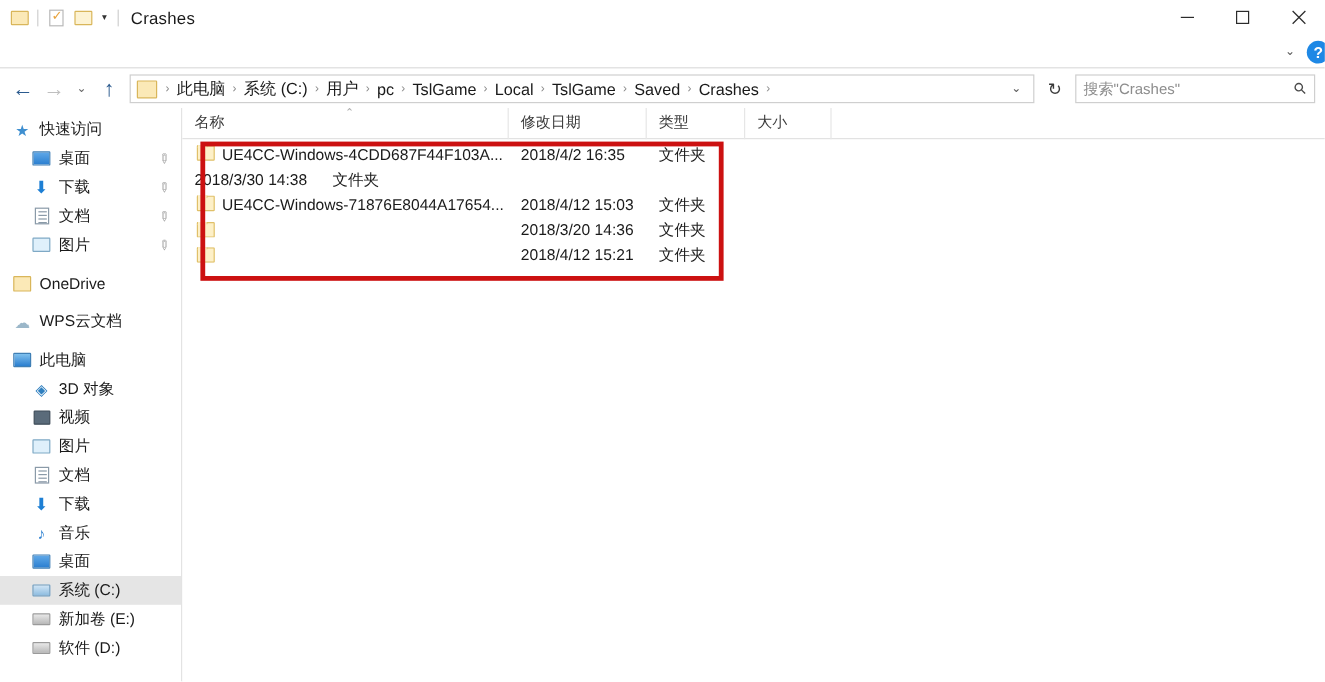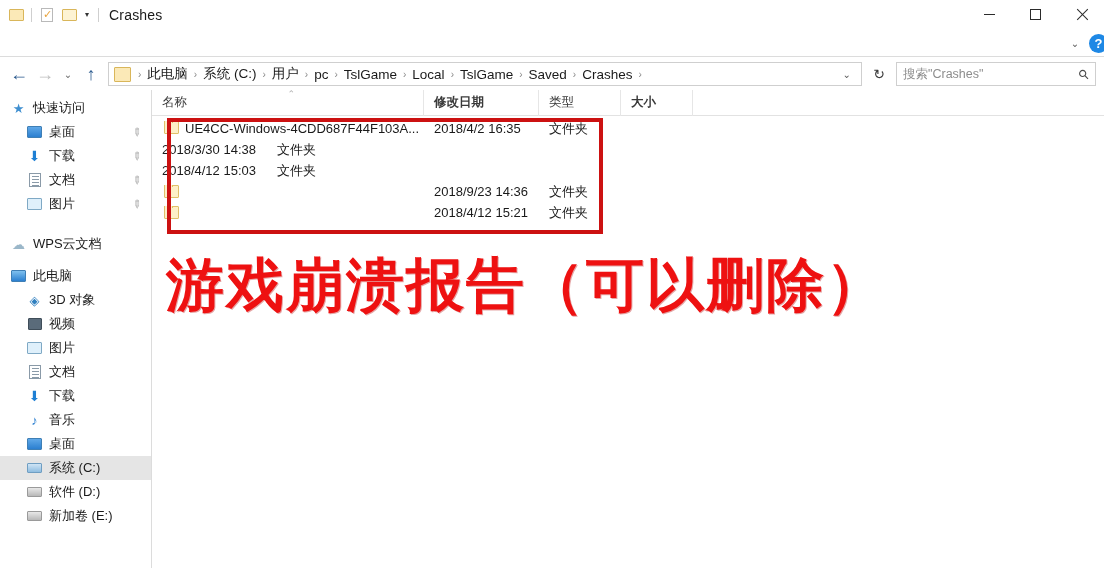--- a/index.html
+++ b/index.html
@@ -199,23 +199,23 @@
   .list-pane { flex: 1; height: 478px; background: #fff; position: relative; }
   .col-header {
     display: flex; height: 26px; border-bottom: 1px solid #e2e2e2;
     align-items: center; font-size: 12.5px; color: #3a3a3a;
   }
   .col {
     height: 26px; display: flex; align-items: center; padding-left: 10px;
     border-right: 1px solid #e6e6e6; position: relative;
   }
   .col-name { width: 272px; }
-  .col-date { width: 115px; font-weight: bold; }
+  .col-date { width: 115px; }
   .col-type { width: 82px; }
-  .col-size { width: 72px; font-weight: bold; }
+  .col-size { width: 72px; }
   .sort-caret {
     position: absolute; left: 50%; top: -1px; font-size: 9px; color: #b0b0b0;
   }
   .rows { padding-top: 2px; }
   .row {
     display: flex; align-items: center; height: 21px; font-size: 13px; color: #1a1a1a;
   }
   .cell { display: flex; align-items: flex-start; white-space: nowrap; overflow: hidden; }
   .cell-name { width: 272px; padding-left: 12px; }
   .cell-date { width: 115px; padding-left: 10px; color: #1a1a1a; }
@@ -355,20 +355,26 @@
       </div>
       <div class="nav-item indent">
         <span class="nav-ico">
             <i class="ico-pic"></i>
           </span>
         <span class="nav-label">图片</span>
         <span class="pin">✎</span>
       </div>
 
       <div style="height:8px"></div>
+      <div class="nav-item">
+        <span class="nav-ico">
+            <i class="ico-onedrive"></i>
+          </span>
+        <span class="nav-label">OneDrive</span>
+      </div>
 
       <div style="height:8px"></div>
       <div class="nav-item">
         <span class="nav-ico ico-cloud">☁</span>
         <span class="nav-label">WPS云文档</span>
       </div>
 
       <div style="height:8px"></div>
       <div class="nav-item">
         <span class="nav-ico">
@@ -415,27 +421,27 @@
       <div class="nav-item indent selected">
         <span class="nav-ico">
             <i class="ico-drive sys"></i>
           </span>
         <span class="nav-label">系统 (C:)</span>
       </div>
       <div class="nav-item indent">
         <span class="nav-ico">
             <i class="ico-drive"></i>
           </span>
+        <span class="nav-label">新加卷 (E:)</span>
+      </div>
+      <div class="nav-item indent">
+        <span class="nav-ico">
+            <i class="ico-drive"></i>
+          </span>
         <span class="nav-label">软件 (D:)</span>
-      </div>
-      <div class="nav-item indent">
-        <span class="nav-ico">
-            <i class="ico-drive"></i>
-          </span>
-        <span class="nav-label">新加卷 (E:)</span>
       </div>
     </div>
 
     <div class="list-pane">
       <div class="col-header">
         <div class="col col-name">
           <span class="sort-caret">⌃</span>
           <span>名称</span>
         </div>
         <div class="col col-date">
@@ -456,37 +462,40 @@
             <span>UE4CC-Windows-4CDD687F44F103A...</span>
           </div>
           <div class="cell cell-date">2018/4/2 16:35</div>
           <div class="cell cell-type">文件夹</div>
         </div>
         <div class="row">
           <div class="cell cell-date">2018/3/30 14:38</div>
           <div class="cell cell-type">文件夹</div>
         </div>
         <div class="row">
+          <div class="cell cell-name">
+            <span class="folder-ico"></span>
+            <span>UE4CC-Windows-71876E8044A17654...</span>
+          </div>
           <div class="cell cell-date">2018/4/12 15:03</div>
           <div class="cell cell-type">文件夹</div>
         </div>
         <div class="row">
           <div class="cell cell-name">
             <span class="folder-ico"></span>
           </div>
-          <div class="cell cell-date">2018/9/23 14:36</div>
+          <div class="cell cell-date">2018/3/20 14:36</div>
           <div class="cell cell-type">文件夹</div>
         </div>
         <div class="row">
           <div class="cell cell-name">
             <span class="folder-ico"></span>
           </div>
           <div class="cell cell-date">2018/4/12 15:21</div>
           <div class="cell cell-type">文件夹</div>
         </div>
       </div>
     </div>
   </div>
 
   <div class="red-box"></div>
-  <div class="red-note">游戏崩溃报告（可以删除）</div>
 
 </div>
 
 </body></html>

